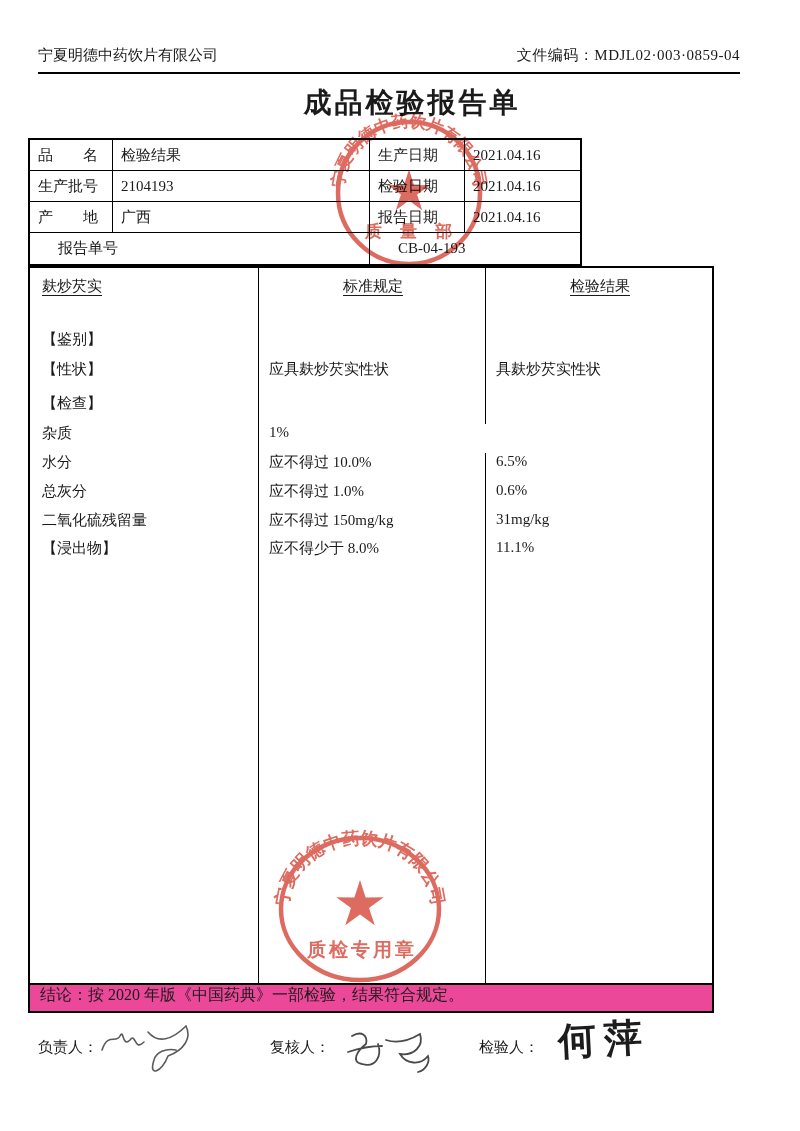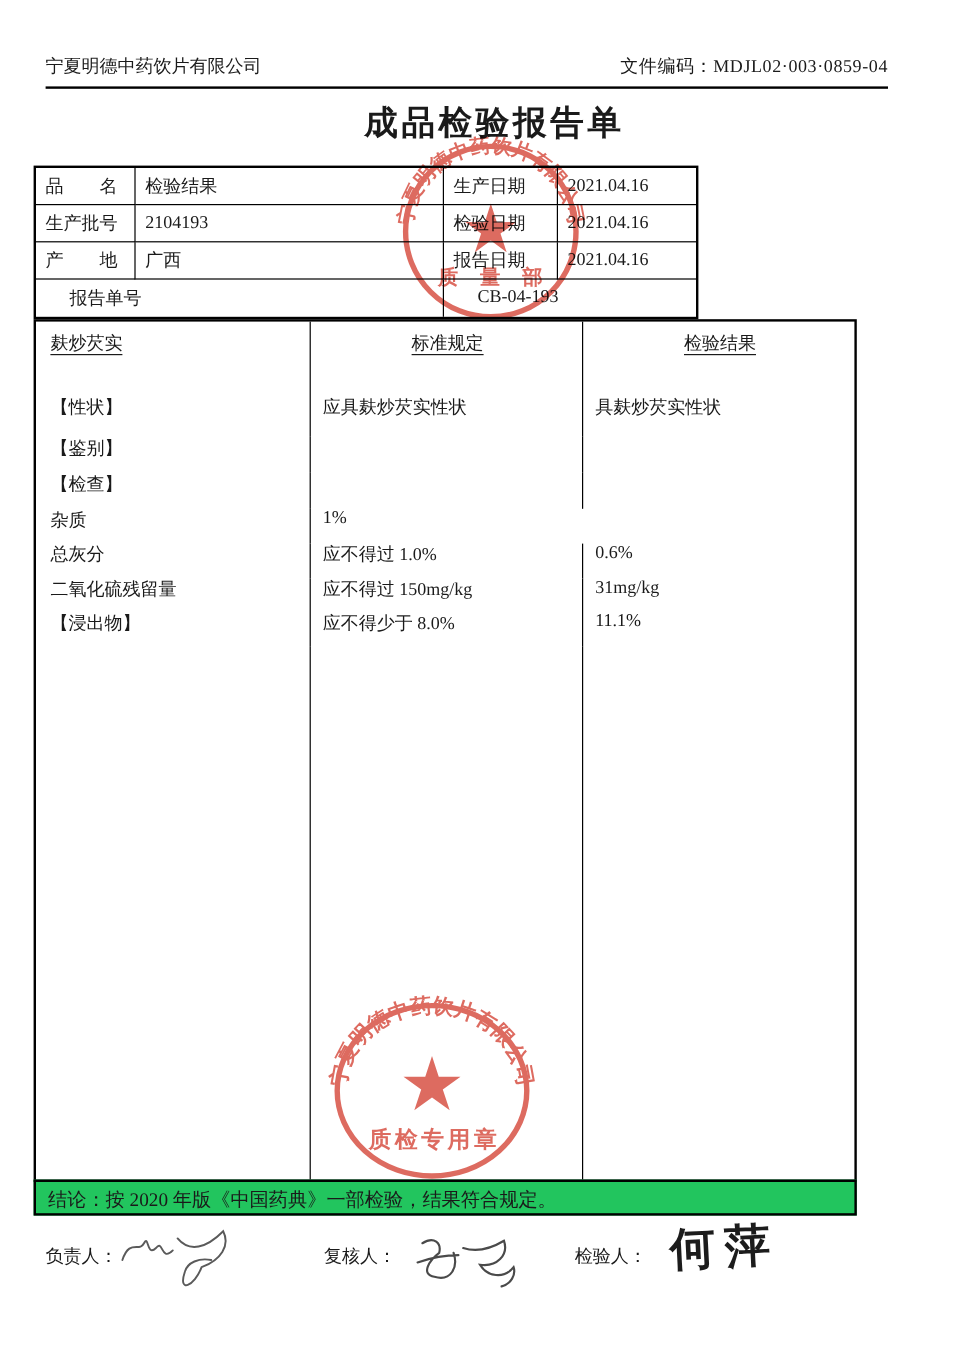--- a/index.html
+++ b/index.html
@@ -57,21 +57,21 @@
   .mrow.hdr .c1,.mrow.hdr .c2,.mrow.hdr .c3 { padding-top:9px; }
   .mrow.hdr .c2,.mrow.hdr .c3 { text-align:center; }
   .mrow.hdr span { text-decoration:underline; text-underline-offset:4px; }
   .mrow.fill { flex:1 1 auto; }
   .lh { line-height:30.5px; }
 
   
   .conclusion {
     position:absolute; left:28px; top:983px; width:686px; height:30px;
     border:2px solid #000; font-size:16px;
-    display:flex; align-items:flex-end; padding-left:10px; background:#22c55e;
+    display:flex; align-items:flex-start; padding-left:10px; background:#ec4899;
   }
 
   
   .sign-row { position:absolute; left:38px; top:1022px; width:720px; height:80px; font-size:15px; }
   .sign-label { position:absolute; top:16px; }
   .sig-svg { position:absolute; }
   .sig-name {
     position:absolute; font-family:"Liberation Sans","DejaVu Sans",sans-serif;
     font-weight:bold; color:#1c1c1c; transform:rotate(-3deg); letter-spacing:8px;
   }
@@ -113,38 +113,43 @@
     <div class="cell span2v last-col last-row">CB-04-193</div>
   </div>
 
   <div class="main-table">
     <div class="mrow hdr">
       <div class="c1"><span>麸炒芡实</span></div>
       <div class="c2"><span>标准规定</span></div>
       <div class="c3"><span>检验结果</span></div>
     </div>
 
+    <div class="mrow" style="height:30px">
+      <div class="c1">【鉴别】</div>
+      <div class="c2"></div>
+      <div class="c3"></div>
+    </div>
     <div class="mrow" style="height:34px">
       <div class="c1">【性状】</div>
       <div class="c2">应具麸炒芡实性状</div>
       <div class="c3">具麸炒芡实性状</div>
     </div>
     <div class="mrow" style="height:30px">
-      <div class="c1">【鉴别】</div>
-      <div class="c2"></div>
-      <div class="c3"></div>
-    </div>
-    <div class="mrow" style="height:30px">
       <div class="c1">【检查】</div>
       <div class="c2"></div>
       <div class="c3"></div>
     </div>
     <div class="mrow" style="height:29px">
       <div class="c1">杂质</div>
       <div class="c3">1%</div>
+    </div>
+    <div class="mrow" style="height:29px">
+      <div class="c1">水分</div>
+      <div class="c2">应不得过 10.0%</div>
+      <div class="c3">6.5%</div>
     </div>
     <div class="mrow" style="height:29px">
       <div class="c1">总灰分</div>
       <div class="c2">应不得过 1.0%</div>
       <div class="c3">0.6%</div>
     </div>
     <div class="mrow" style="height:28px">
       <div class="c1">二氧化硫残留量</div>
       <div class="c2">应不得过 150mg/kg</div>
       <div class="c3">31mg/kg</div>

